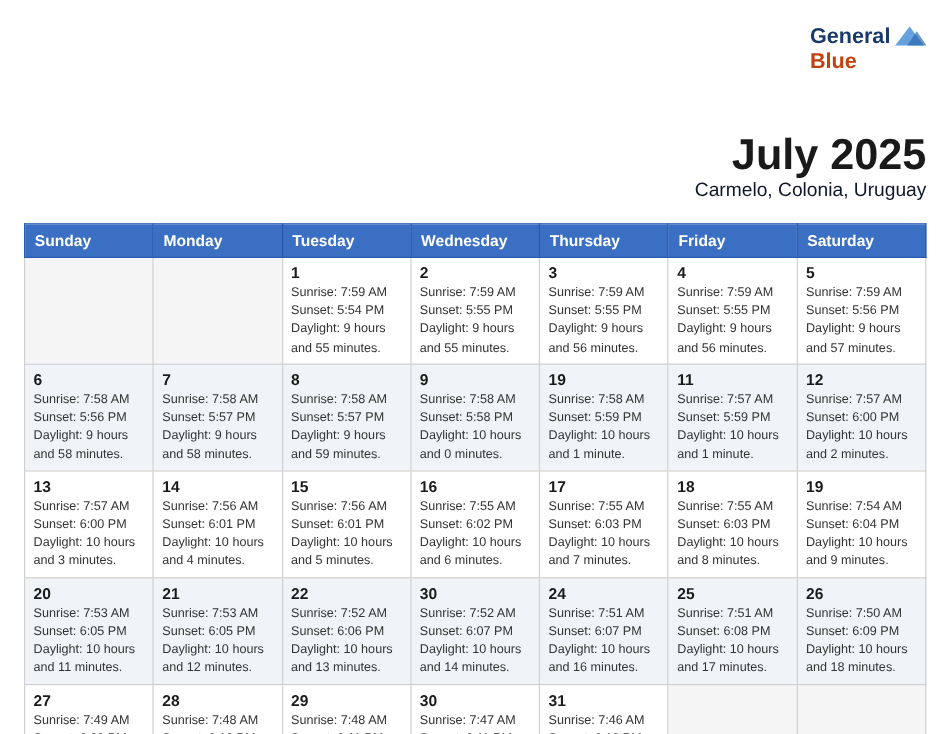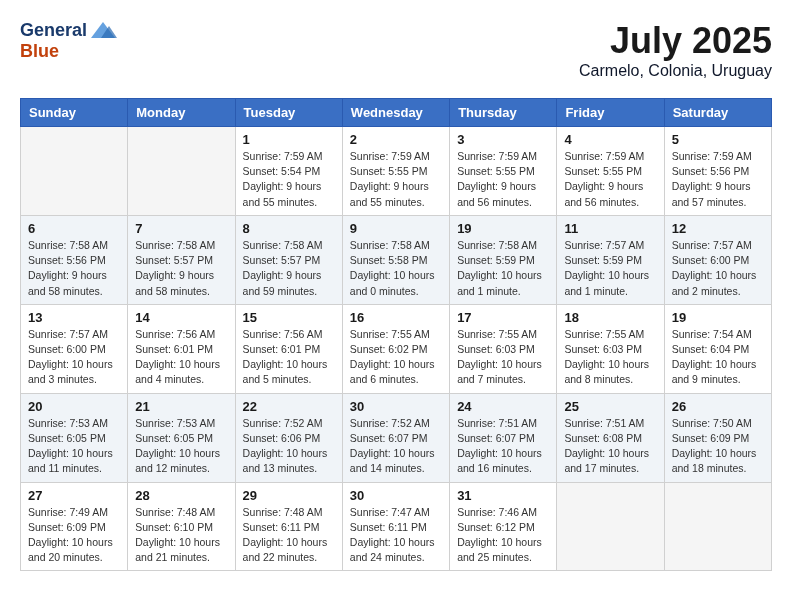--- a/index.html
+++ b/index.html
@@ -22,20 +22,21 @@
       line-height: 1.1;
     }
     .logo-icon {
       width: 28px;
       height: 22px;
       margin-left: 2px;
     }
     .title-section {
       text-align: right;
       margin-bottom: 8px;
+      margin-top: 42px;
     }
     .month-year {
       font-size: 36px;
       font-weight: bold;
       color: #1a1a1a;
     }
     .location {
       font-size: 16px;
       color: #0f172a;
     }
@@ -82,21 +83,21 @@
       line-height: 1.45;
       color: #333;
     }
     .row-alt td {
       background: #f0f4f8;
     }
   </style>
 </head>
 <body>
 
-<div style="display:flex; justify-content:space-between; align-items:flex-start; margin-bottom:10px;">
+<div style="display:flex; justify-content:space-between; align-items:flex-end; margin-bottom:10px;flex-direction:column;">
   <div class="header-logo">
     <div>
       <div style="display:flex; align-items:center;">
         <span class="logo-text">General</span>
         <svg class="logo-icon" viewBox="0 0 28 22" fill="none">
           <polygon points="14,2 26,18 2,18" fill="#4a90d9" opacity="0.85"></polygon>
           <polygon points="20,6 28,18 12,18" fill="#2a6ab0" opacity="0.7"></polygon>
         </svg>
       </div>
       <span class="logo-text" style="color:#c2410c;">Blue</span>

